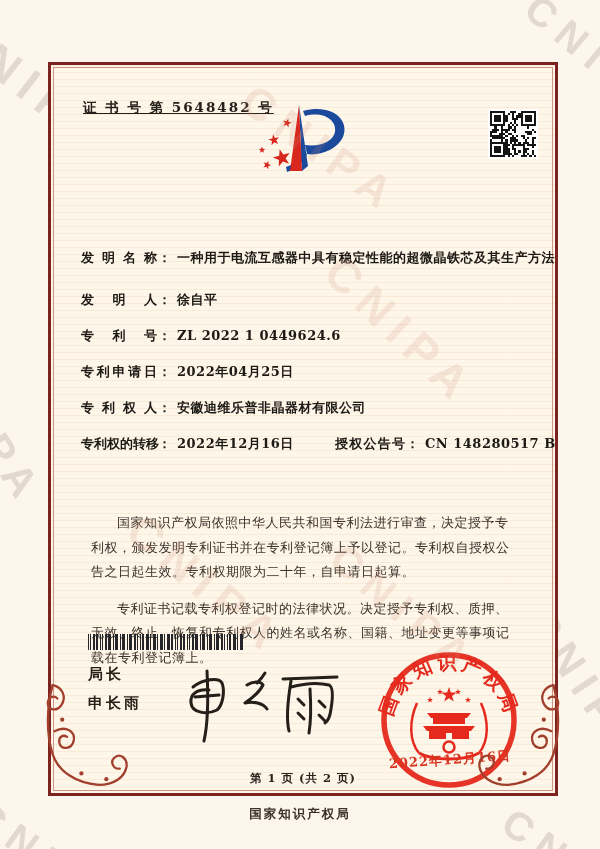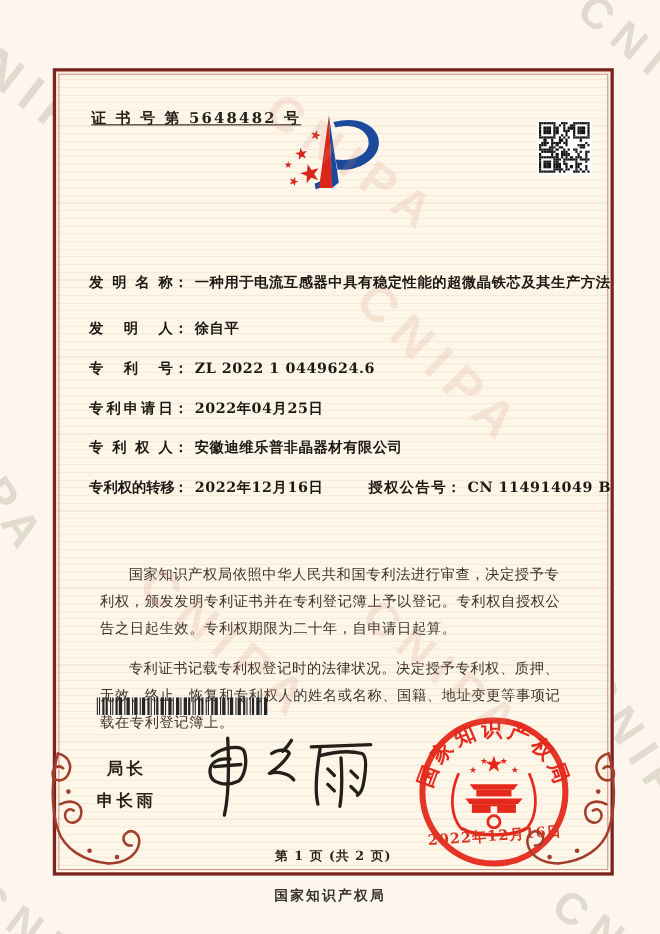--- a/index.html
+++ b/index.html
@@ -39,22 +39,22 @@
   .fvalue{font-weight:600;letter-spacing:.5px;}
   .grant2{position:absolute;left:254px;top:0;}
 
   .paras{position:absolute;left:28px;top:434px;width:452px;font-size:13px;line-height:24.5px;
          color:#3c322a;font-weight:500;}
   .paras p{margin:12px;text-indent:2em;letter-spacing:.5px;}
 
   .barcode{position:absolute;left:37px;top:569px;width:160px;height:16px;font-size:0;white-space:nowrap;}
   .barcode i{display:inline-block;height:100%;background:#26262a;vertical-align:top;}
 
-  .director{position:absolute;left:37px;top:620px;font-size:15px;font-weight:700;color:#2b2118;
-            line-height:29px;letter-spacing:3px;text-align:center;}
+  .director{position:absolute;left:37px;top:595px;font-size:15px;font-weight:700;color:#2b2118;
+            line-height:29px;letter-spacing:3px;}
 
   .signature{position:absolute;left:128px;top:596px;width:168px;height:92px;}
 
   .seal{position:absolute;left:325px;top:582px;width:146px;height:146px;}
   .seal-date{position:absolute;left:310px;top:686px;width:178px;text-align:center;font-size:13px;
              font-weight:700;color:#d93420;letter-spacing:1px;transform:rotate(-4deg);}
 
   .page-info{position:absolute;left:0;top:706px;width:100%;text-align:center;font-size:11.5px;
              color:#2a231c;font-weight:600;letter-spacing:1px;}
 
@@ -573,21 +573,21 @@
       </div>
       <div class="frow">
         <span class="flabel">专利申请日</span><span class="fcolon">：</span><span class="fvalue">2022年04月25日</span>
       </div>
       <div class="frow">
         <span class="flabel">专利权人</span><span class="fcolon">：</span><span class="fvalue">安徽迪维乐普非晶器材有限公司</span>
       </div>
       <div class="frow">
         <span class="flabel">专利权的转移</span><span class="fcolon">：</span><span class="fvalue">2022年12月16日</span>
         <span class="grant2">
-          <span class="flabel" style="width:70px">授权公告号</span><span class="fcolon">：</span><span class="fvalue">CN 114914049 B</span>
+          <span class="flabel" style="width:70px">授权公告号</span><span class="fcolon">：</span><span class="fvalue">CN 148280517 B</span>
         </span>
       </div>
     </div>
 
     <div class="paras">
       <p>国家知识产权局依照中华人民共和国专利法进行审查，决定授予专利权，颁发发明专利证书并在专利登记簿上予以登记。专利权自授权公告之日起生效。专利权期限为二十年，自申请日起算。</p>
       <p>专利证书记载专利权登记时的法律状况。决定授予专利权、质押、无效、终止、恢复和专利权人的姓名或名称、国籍、地址变更等事项记载在专利登记簿上。</p>
     </div>
 
     <div class="barcode"><i style="width: 1px; margin-right: 1px;"></i><i style="width: 1px; margin-right: 2px;"></i><i style="width: 2px; margin-right: 1px;"></i><i style="width: 2px; margin-right: 2px;"></i><i style="width: 1px; margin-right: 1px;"></i><i style="width: 1px; margin-right: 2px;"></i><i style="width: 2px; margin-right: 1px;"></i><i style="width: 3px; margin-right: 2px;"></i><i style="width: 1px; margin-right: 1px;"></i><i style="width: 3px; margin-right: 2px;"></i><i style="width: 1px; margin-right: 1px;"></i><i style="width: 3px; margin-right: 2px;"></i><i style="width: 1px; margin-right: 1px;"></i><i style="width: 3px; margin-right: 2px;"></i><i style="width: 2px; margin-right: 1px;"></i><i style="width: 1px; margin-right: 2px;"></i><i style="width: 1px; margin-right: 1px;"></i><i style="width: 2px; margin-right: 2px;"></i><i style="width: 3px; margin-right: 1px;"></i><i style="width: 1px; margin-right: 2px;"></i><i style="width: 3px; margin-right: 1px;"></i><i style="width: 1px; margin-right: 2px;"></i><i style="width: 3px; margin-right: 1px;"></i><i style="width: 1px; margin-right: 2px;"></i><i style="width: 3px; margin-right: 1px;"></i><i style="width: 2px; margin-right: 2px;"></i><i style="width: 1px; margin-right: 1px;"></i><i style="width: 1px; margin-right: 2px;"></i><i style="width: 2px; margin-right: 1px;"></i><i style="width: 2px; margin-right: 2px;"></i><i style="width: 1px; margin-right: 1px;"></i><i style="width: 1px; margin-right: 2px;"></i><i style="width: 2px; margin-right: 1px;"></i><i style="width: 3px; margin-right: 2px;"></i><i style="width: 1px; margin-right: 1px;"></i><i style="width: 3px; margin-right: 2px;"></i><i style="width: 1px; margin-right: 1px;"></i><i style="width: 3px; margin-right: 2px;"></i><i style="width: 1px; margin-right: 1px;"></i><i style="width: 3px; margin-right: 2px;"></i><i style="width: 2px; margin-right: 1px;"></i><i style="width: 1px; margin-right: 2px;"></i><i style="width: 1px; margin-right: 1px;"></i><i style="width: 2px; margin-right: 2px;"></i><i style="width: 3px; margin-right: 1px;"></i><i style="width: 1px; margin-right: 2px;"></i><i style="width: 3px; margin-right: 1px;"></i></div>

